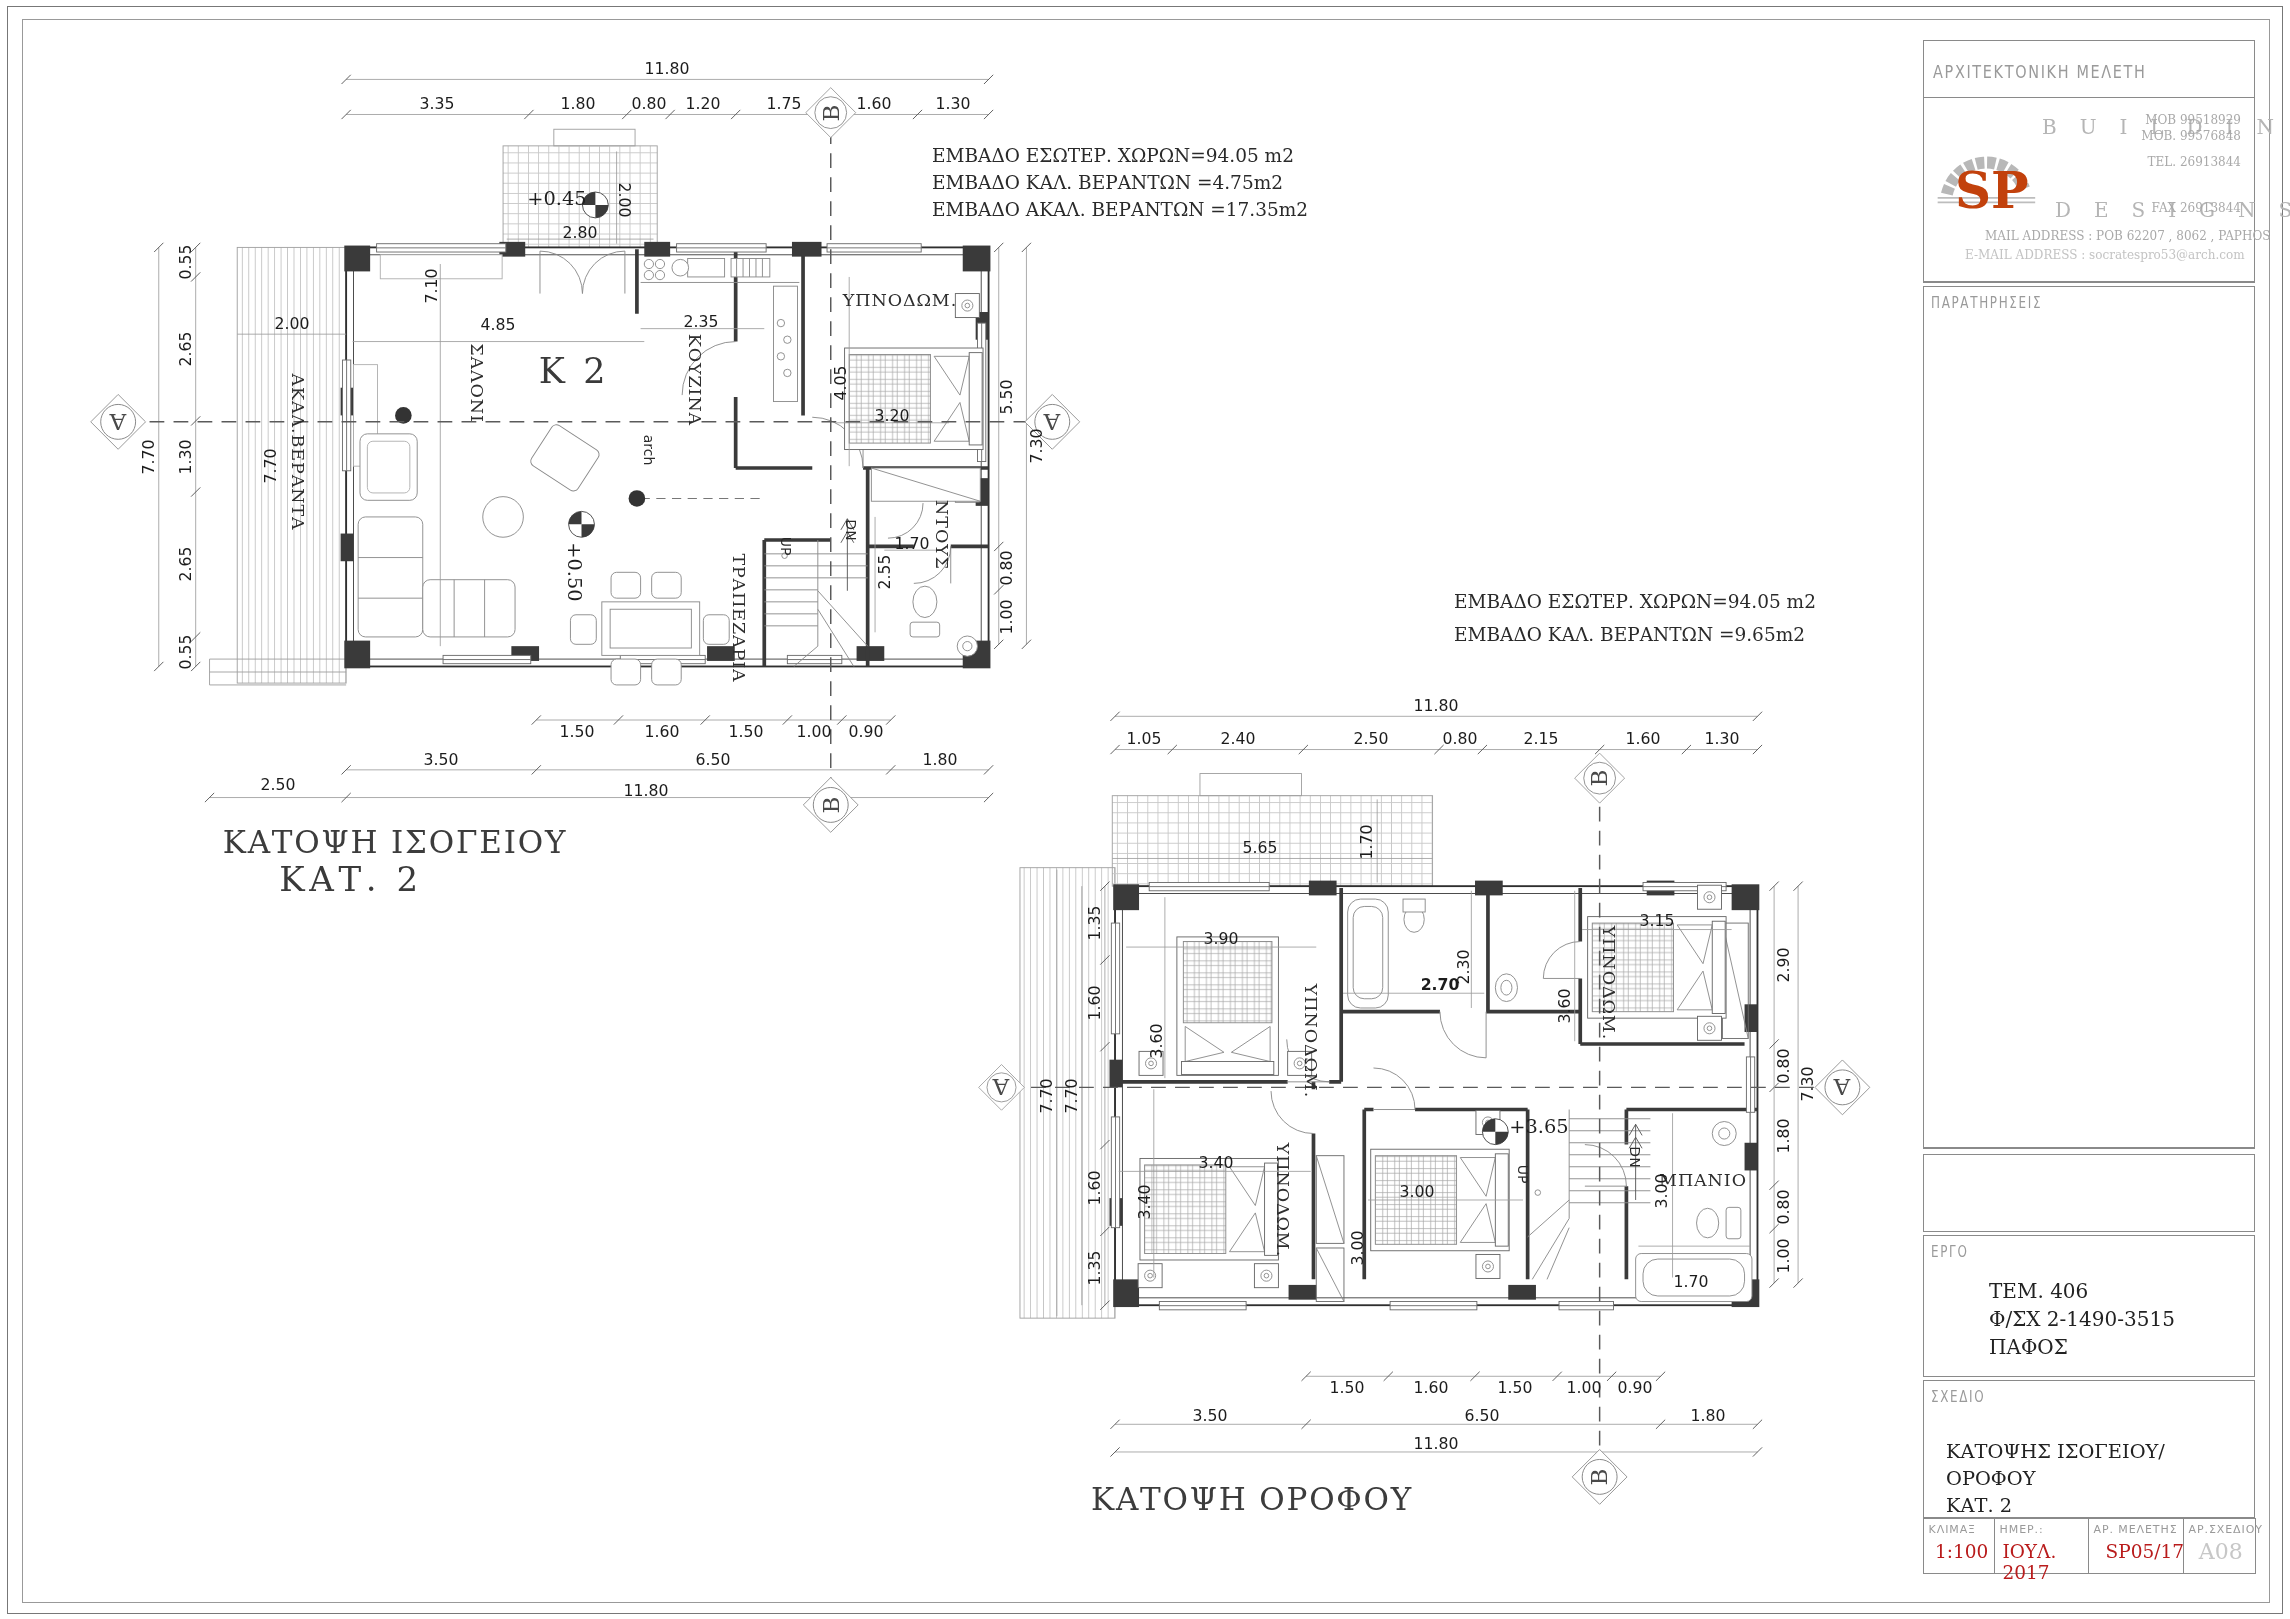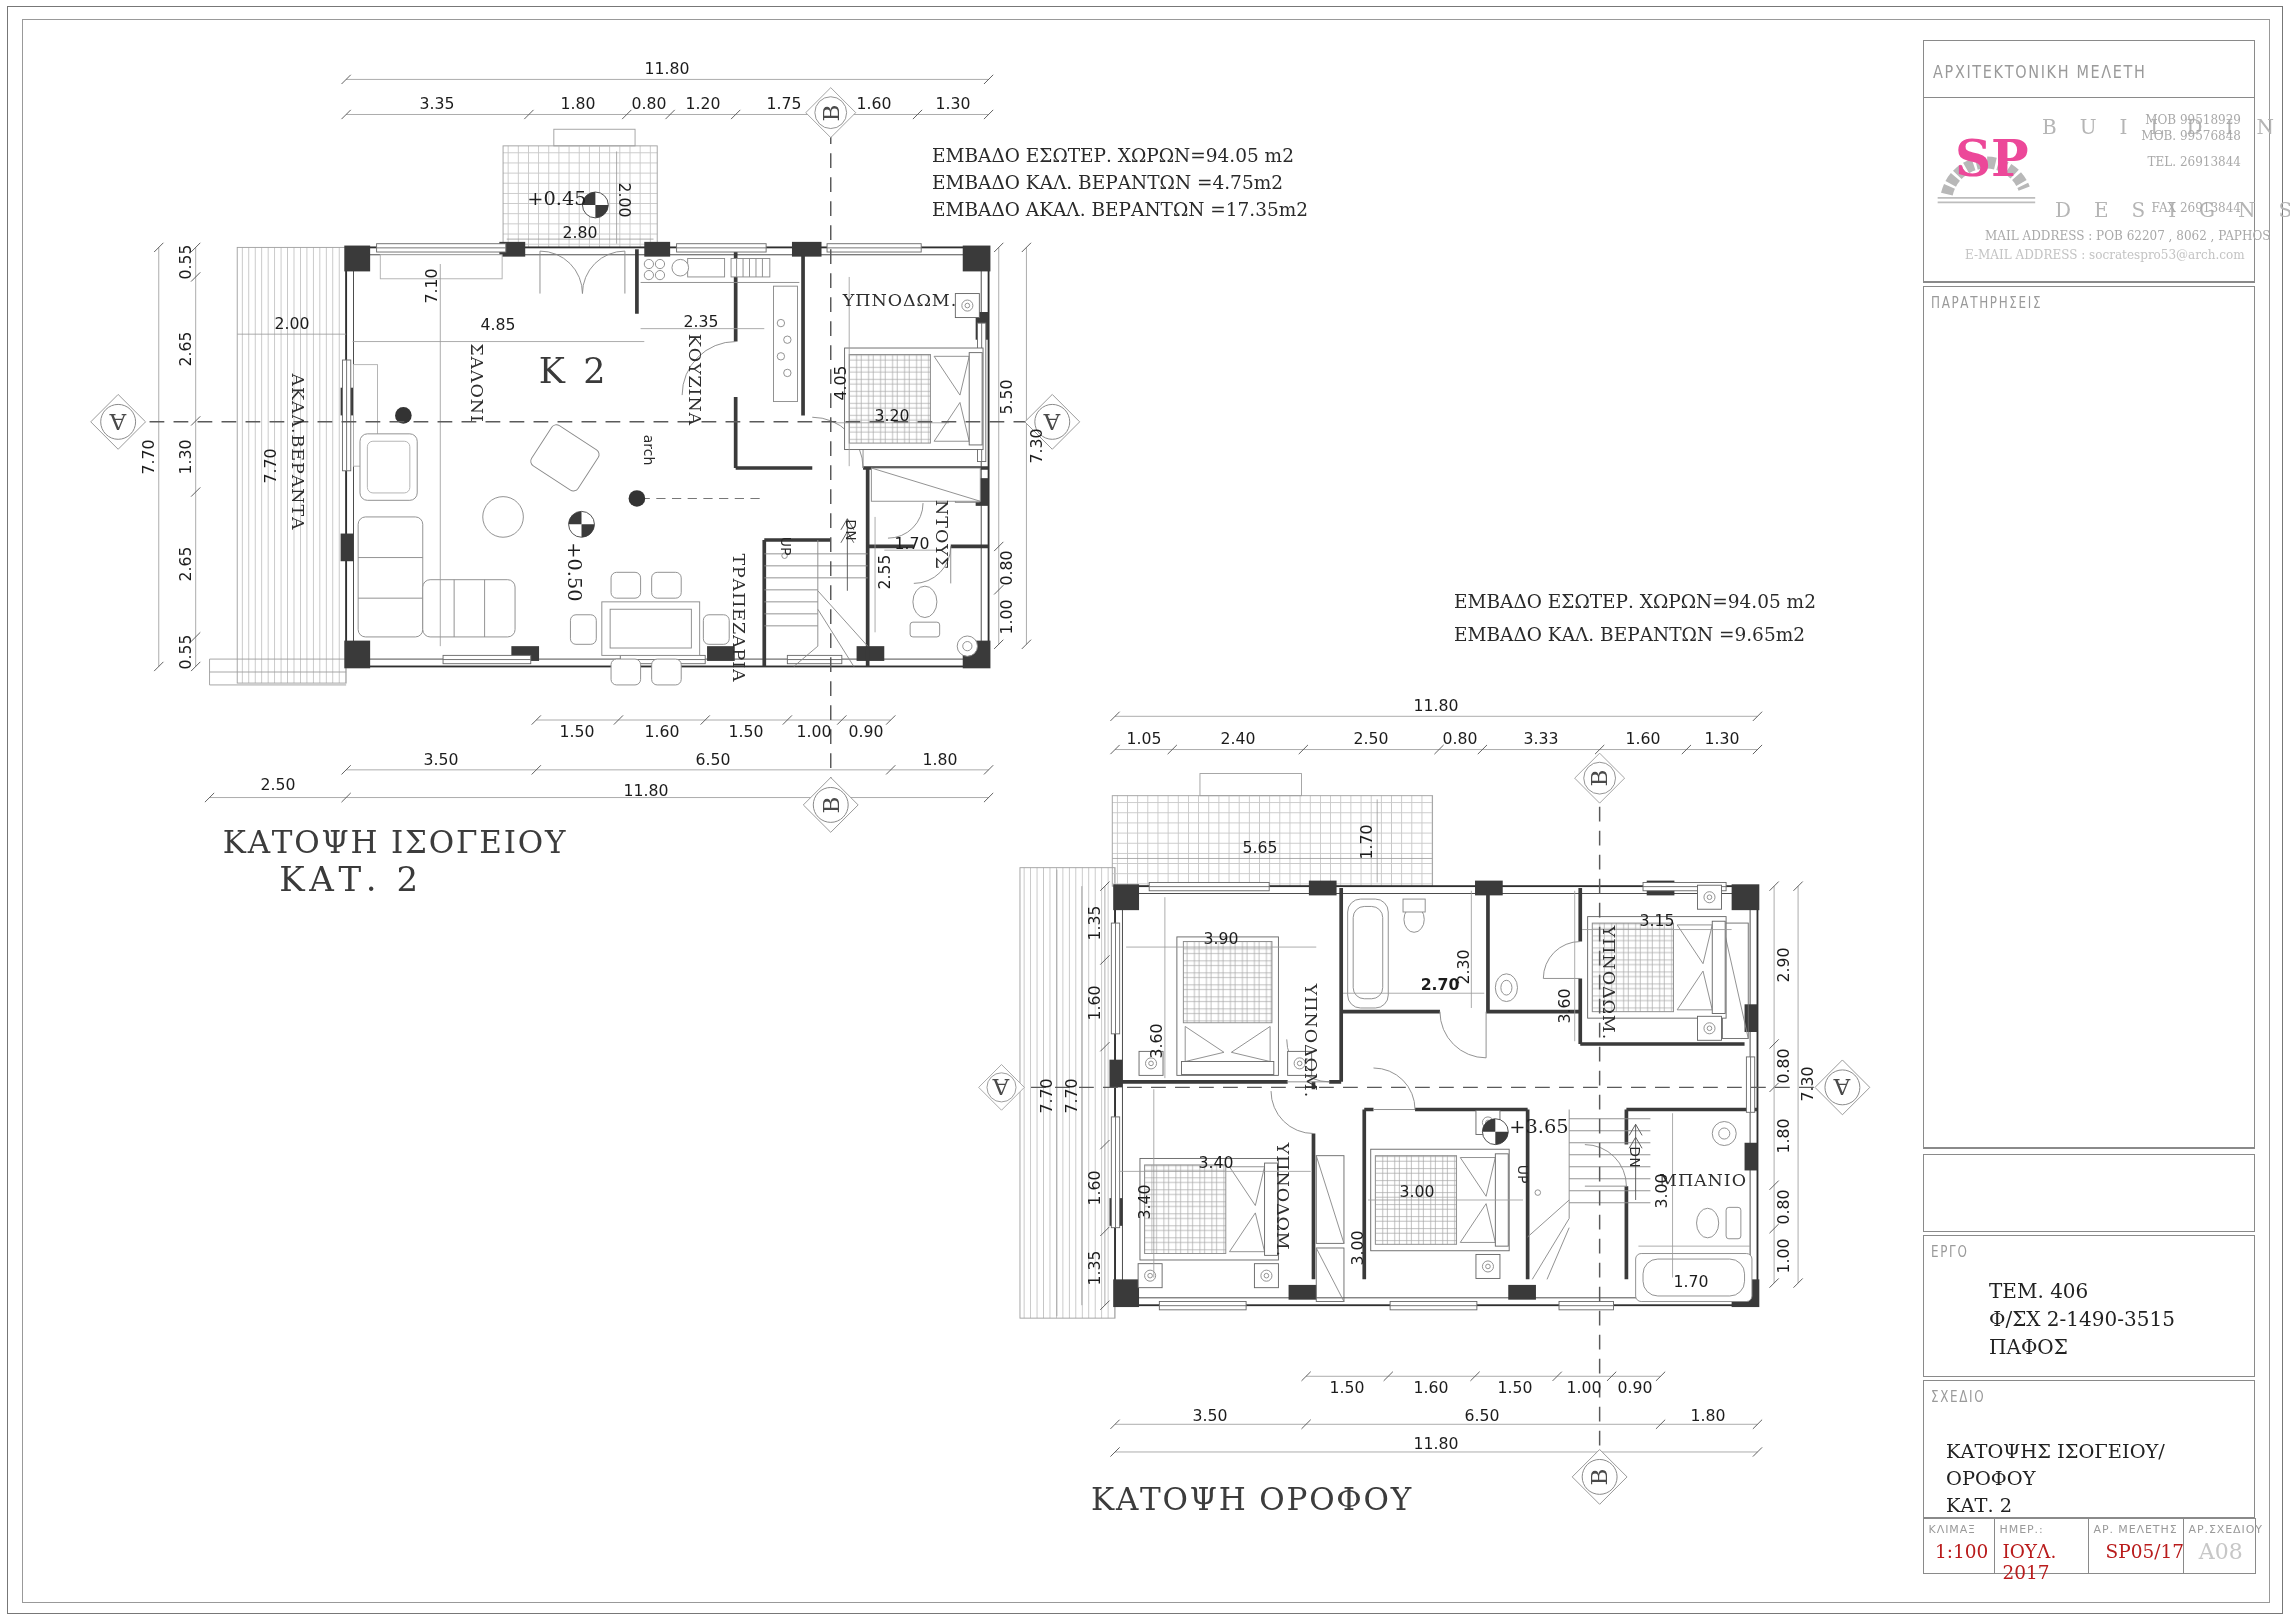--- a/index.html
+++ b/index.html
@@ -22,21 +22,21 @@
       color:#3a3a3a;letter-spacing:4.6px;white-space:nowrap;}
   .areas{position:absolute;font:18.5px "DejaVu Serif","Liberation Serif",serif;color:#2a2a2a;line-height:27px;white-space:nowrap;}
   .areas.upper{line-height:33px;}
   
   .tb-box{position:absolute;border:0.9px solid #8a8a8a;background:#fff;}
   .tb-label{position:absolute;font:13px "DejaVu Sans","Liberation Sans",sans-serif;color:#9a9a9a;
       letter-spacing:1.8px;transform:scale(.92,1.15);transform-origin:left top;white-space:nowrap;}
   .tb-serif{font-family:"DejaVu Serif","Liberation Serif",serif;color:#222;}
   #logo-word1,#logo-word2{position:absolute;font:20px "DejaVu Serif","Liberation Serif",serif;color:#b5b5b5;letter-spacing:8.3px;white-space:nowrap;}
   .contact{position:absolute;font:12px "DejaVu Serif","Liberation Serif",serif;color:#a9a9a9;white-space:nowrap;}
-  #sp-initials{position:absolute;font:50px "DejaVu Serif","Liberation Serif",serif;font-weight:bold;color:#ec4899;}
+  #sp-initials{position:absolute;font:50px "DejaVu Serif","Liberation Serif",serif;font-weight:bold;color:#c2410c;margin-top:32px;}
   .cell-label{font:11px "DejaVu Sans","Liberation Sans",sans-serif;color:#9a9a9a;letter-spacing:0.9px;}
   .cell-value{font:18.5px "DejaVu Serif","Liberation Serif",serif;color:#b91c1c;}
   .cell-value.faint{color:#c7c7c7;font-size:22px;}
 </style>
 </head>
 <body>
 
 <div id="page">
 
   <div id="outer-frame" class="frame"></div>
@@ -476,21 +476,21 @@
     <span class="lab d" style="left: 713px; top: 759px; transform: translate(-50%, -50%) rotate(0deg);">6.50</span>
     <span class="lab d" style="left: 940px; top: 759px; transform: translate(-50%, -50%) rotate(0deg);">1.80</span>
     <span class="lab d" style="left: 278px; top: 784px; transform: translate(-50%, -50%) rotate(0deg);">2.50</span>
     <span class="lab d" style="left: 646px; top: 790px; transform: translate(-50%, -50%) rotate(0deg);">11.80</span>
     <span class="lab mk" style="left: 831px; top: 805px; transform: translate(-50%, -50%) rotate(-90deg);">B</span>
     <span class="lab d" style="left: 1436px; top: 705px; transform: translate(-50%, -50%) rotate(0deg);">11.80</span>
     <span class="lab d" style="left: 1144px; top: 738px; transform: translate(-50%, -50%) rotate(0deg);">1.05</span>
     <span class="lab d" style="left: 1238px; top: 738px; transform: translate(-50%, -50%) rotate(0deg);">2.40</span>
     <span class="lab d" style="left: 1371px; top: 738px; transform: translate(-50%, -50%) rotate(0deg);">2.50</span>
     <span class="lab d" style="left: 1460px; top: 738px; transform: translate(-50%, -50%) rotate(0deg);">0.80</span>
-    <span class="lab d" style="left: 1541px; top: 738px; transform: translate(-50%, -50%) rotate(0deg);">3.33</span>
+    <span class="lab d" style="left: 1541px; top: 738px; transform: translate(-50%, -50%) rotate(0deg);">2.15</span>
     <span class="lab d" style="left: 1643px; top: 738px; transform: translate(-50%, -50%) rotate(0deg);">1.60</span>
     <span class="lab d" style="left: 1722px; top: 738px; transform: translate(-50%, -50%) rotate(0deg);">1.30</span>
     <span class="lab mk" style="left: 1599px; top: 778px; transform: translate(-50%, -50%) rotate(-90deg);">B</span>
     <span class="lab d" style="left: 1094px; top: 923px; transform: translate(-50%, -50%) rotate(-90deg);">1.35</span>
     <span class="lab d" style="left: 1094px; top: 1003px; transform: translate(-50%, -50%) rotate(-90deg);">1.60</span>
     <span class="lab d" style="left: 1094px; top: 1188px; transform: translate(-50%, -50%) rotate(-90deg);">1.60</span>
     <span class="lab d" style="left: 1094px; top: 1268px; transform: translate(-50%, -50%) rotate(-90deg);">1.35</span>
     <span class="lab d" style="left: 1071px; top: 1096px; transform: translate(-50%, -50%) rotate(-90deg);">7.70</span>
     <span class="lab d" style="left: 1046px; top: 1096px; transform: translate(-50%, -50%) rotate(-90deg);">7.70</span>
     <span class="lab mk" style="left: 1001px; top: 1087px; transform: translate(-50%, -50%) rotate(180deg);">A</span>

